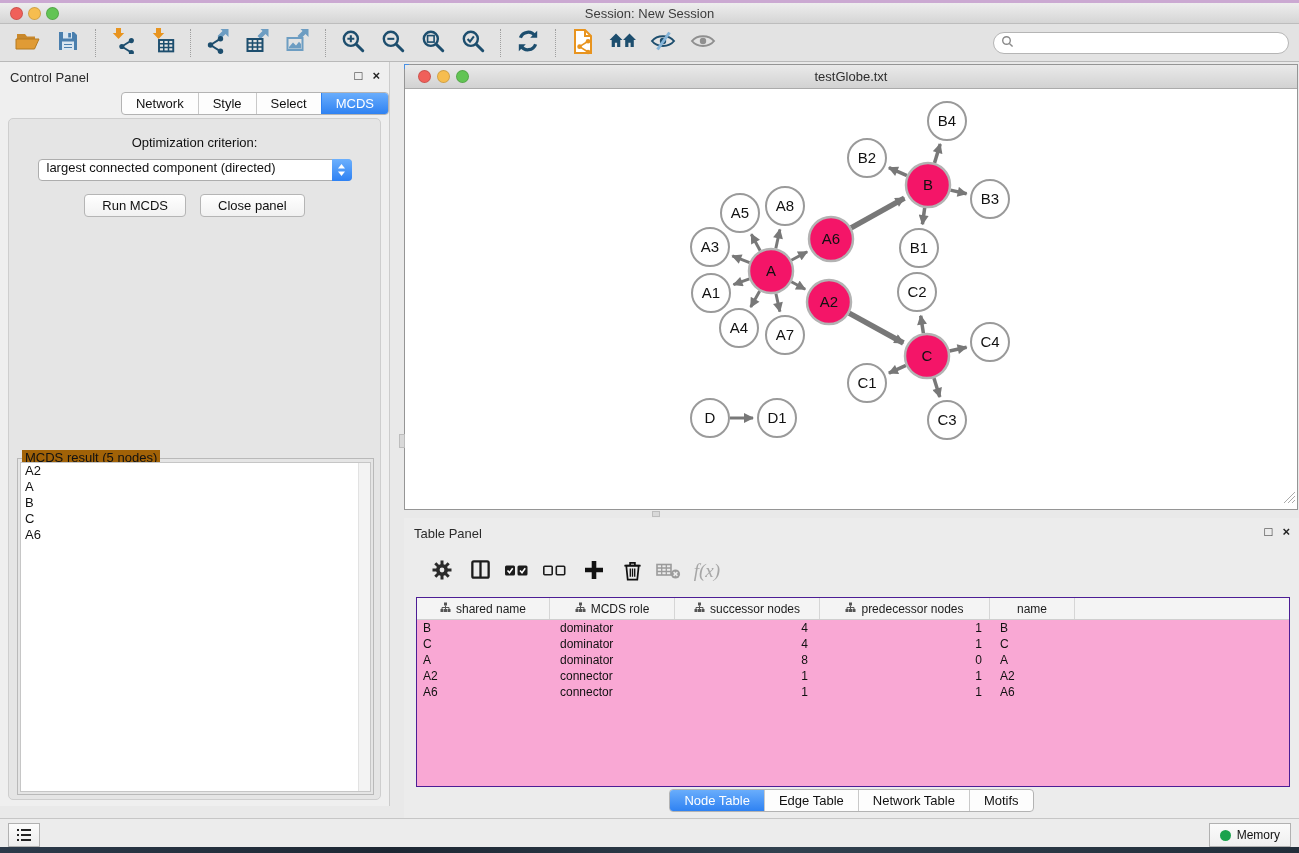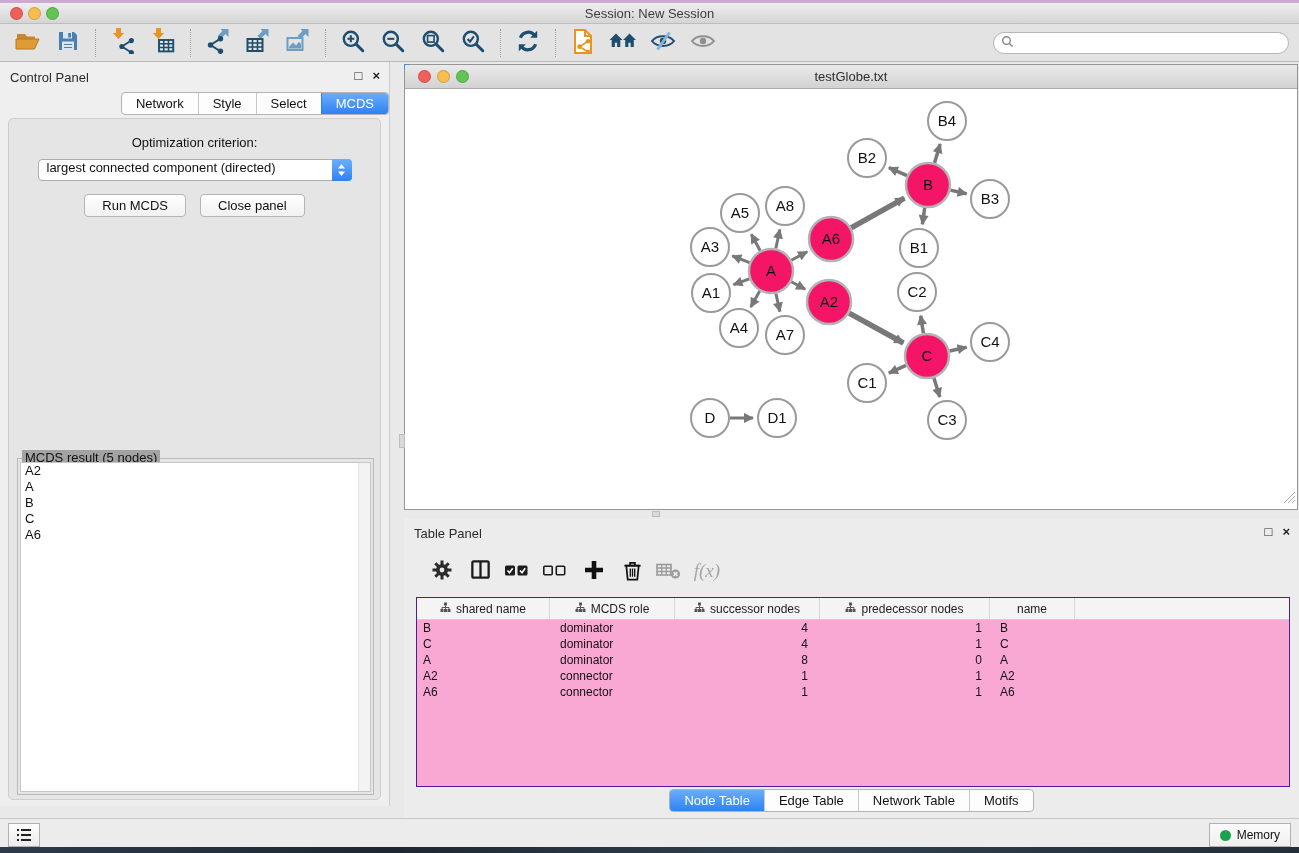--- a/index.html
+++ b/index.html
@@ -37,21 +37,21 @@
            border:1px solid #cecece;border-radius:5px;}
   .opt-label{text-align:center;margin-top:16px;font-size:13px;color:#111;}
   .select{position:relative;margin:9px auto 0;width:314px;height:22px;background:#fff;border:1px solid #adadad;
           border-radius:4px;box-sizing:border-box;font-size:13px;color:#111;display:flex;align-items:flex-start;padding-left:8px;}
   .stepper{position:absolute;right:-1px;top:-1px;width:20px;height:22px;background:linear-gradient(#6cb0fd,#2e81f3);
            border-radius:0 4px 4px 0;display:flex;align-items:center;justify-content:center;}
   .btn-row{display:flex;justify-content:center;gap:14px;margin-top:13px;}
   .push-btn{height:21px;background:linear-gradient(#ffffff,#f1f1f1);border:1px solid #b5b5b5;border-radius:4px;
             font-size:13px;color:#111;display:flex;align-items:center;padding:0 17px;}
   .mcds-fieldset{position:absolute;left:8px;right:6px;top:339px;bottom:4px;border:1px solid #b9b9b9;}
-  .mcds-legend{position:absolute;top:-9px;left:4px;background:#a3a3a3;padding:0 3px;font-size:13px;color:#111;}
+  .mcds-legend{position:absolute;top:-9px;left:4px;background:#a16207;padding:0 3px;font-size:13px;color:#111;}
   .mcds-list{position:absolute;left:2px;right:2px;top:3px;bottom:2px;background:#fff;border:1px solid #c6c6c6;overflow:hidden;}
   .mcds-track{position:absolute;right:0;top:0;width:11px;height:100%;background:#f3f3f3;border-left:1px solid #e2e2e2;}
   .mcds-item{font-size:13px;color:#111;padding-left:4px;line-height:16px;}
   .mcds-item:first-child{padding-top:2px;}
   
   .network-window{position:absolute;left:404px;top:64px;width:894px;height:446px;background:#fff;
                   border:1px solid #959595;box-sizing:border-box;}
   .nw-tick{position:absolute;left:-1px;top:-1px;width:5px;height:5px;background:#4a90e2;}
   .nw-titlebar{position:relative;height:23px;background:linear-gradient(#eaeaea,#d2d2d2);border-bottom:1px solid #ababab;}
   .nw-titlebar .tl{top:5px;}

